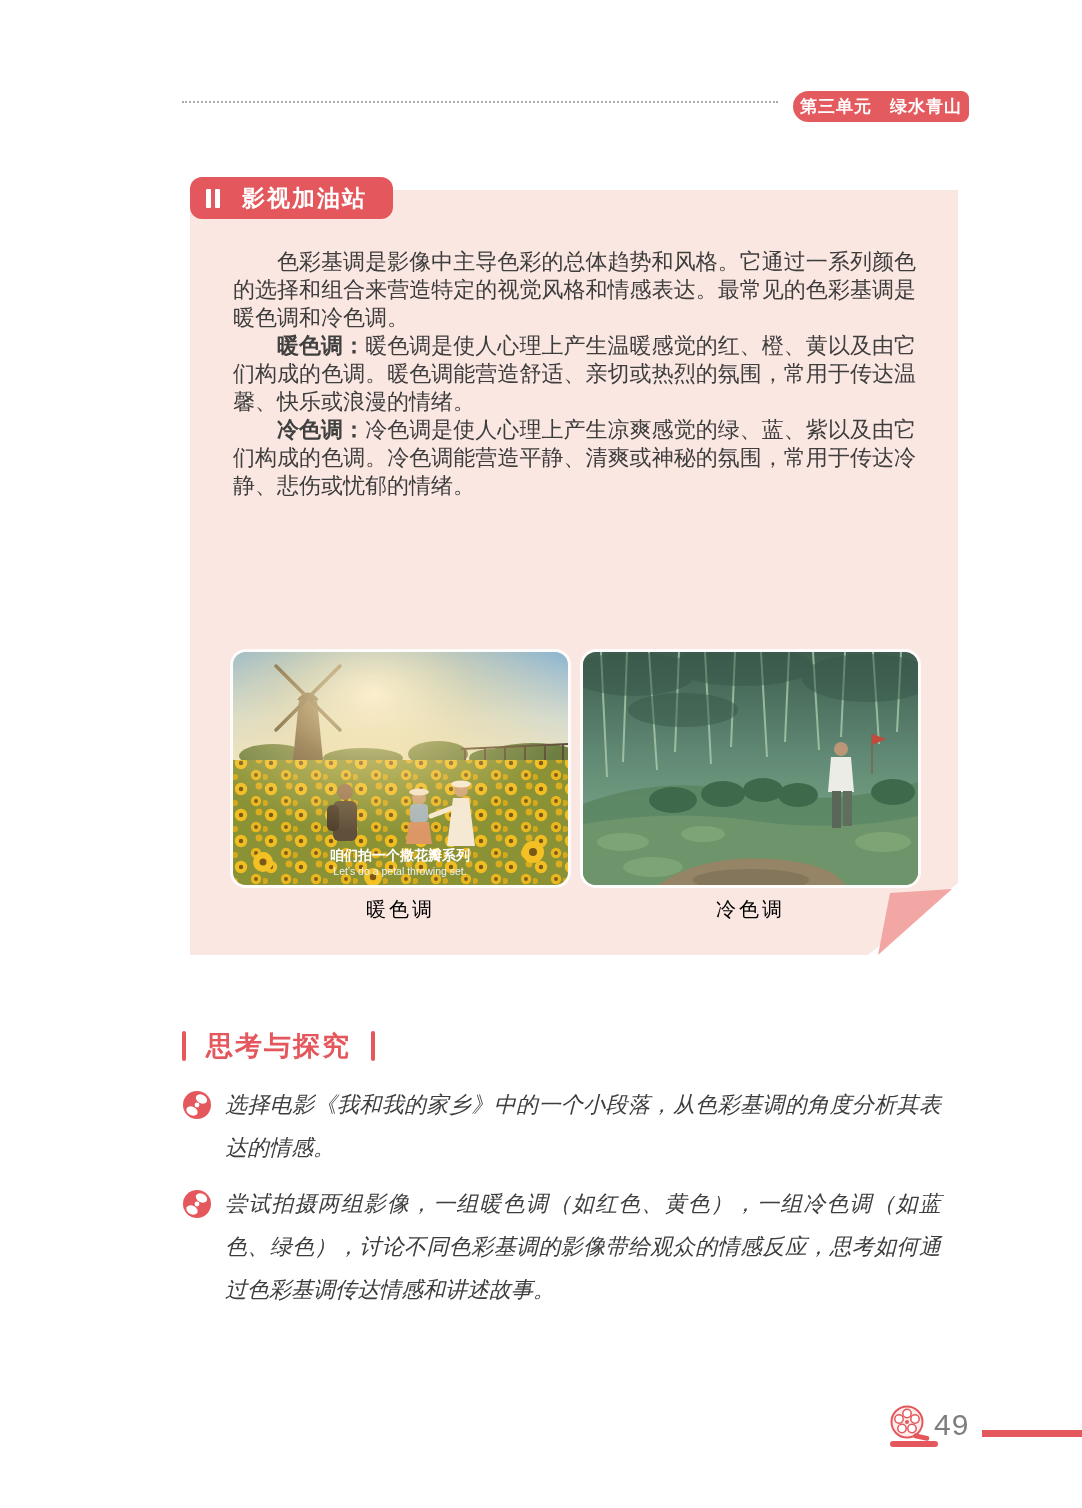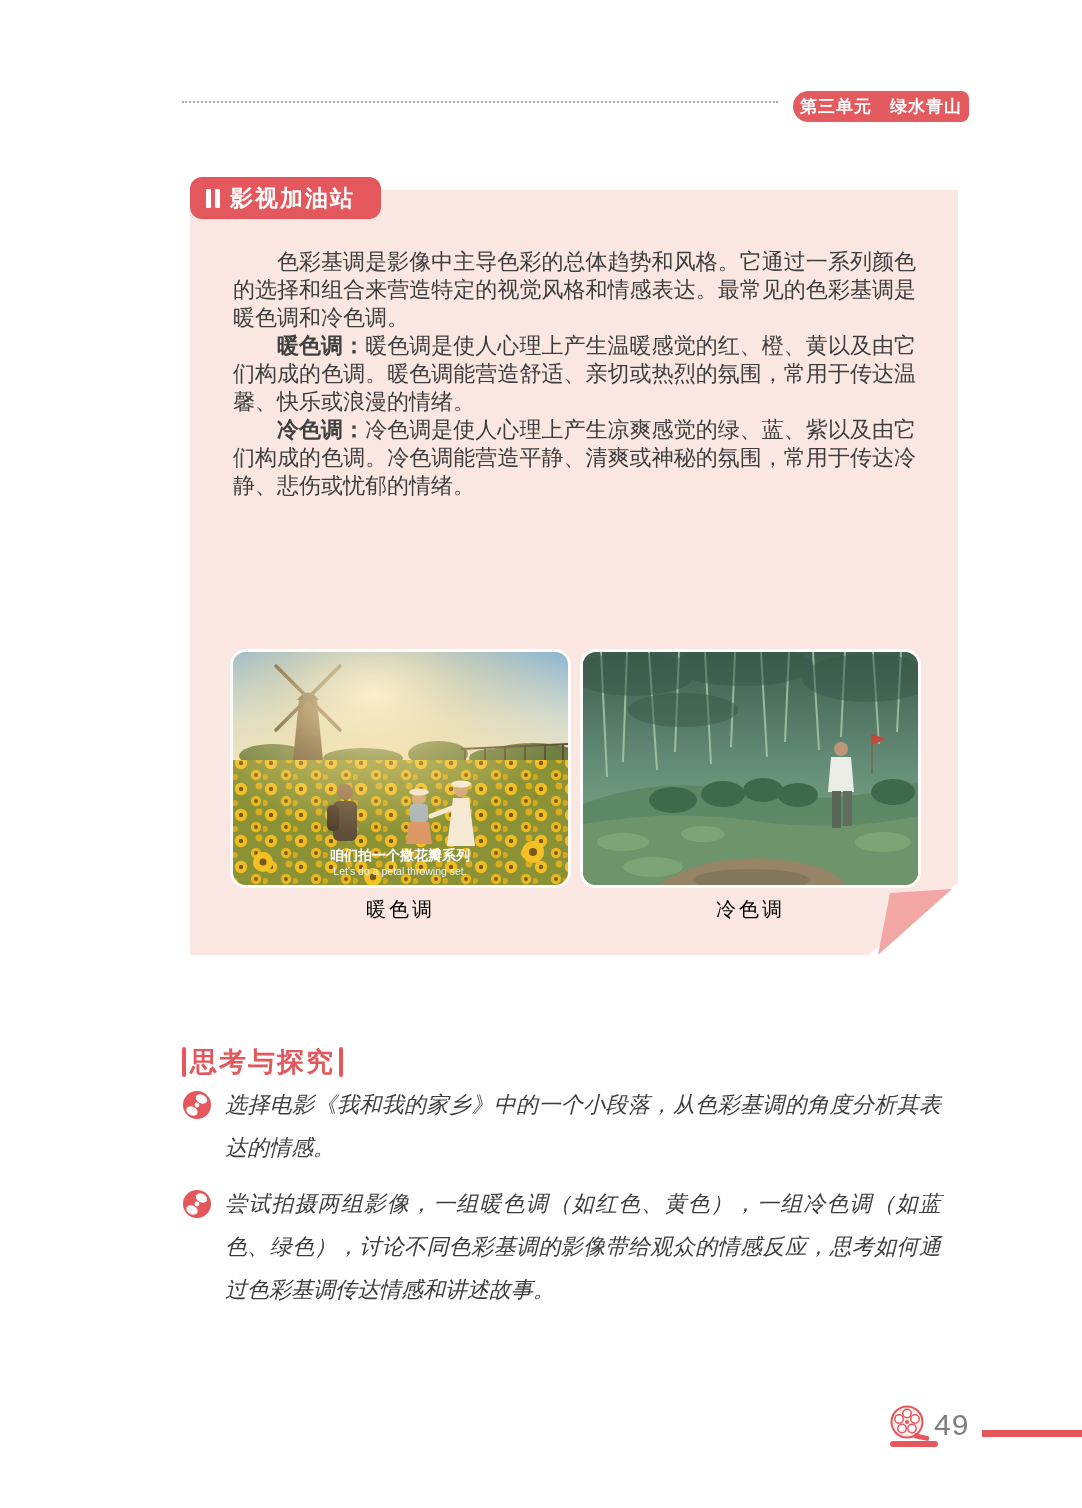--- a/index.html
+++ b/index.html
@@ -21,21 +21,21 @@
     display:flex; align-items:center; justify-content:center;
   }
   
   .info-box {
     position:absolute; left:190px; top:190px; width:768px; height:765px;
     background:#fbe7e1;
   }
   .box-title {
     position:absolute; left:190px; top:177px; height:42px; padding:0 26px 0 16px;
     background:#e4575c; border-radius:12px;
-    display:flex; align-items:center; gap:10px; z-index:3;
+    display:flex; align-items:center; gap:22px; z-index:3;
   }
   .pause-icon { display:flex; gap:4px; }
   .pause-icon i { display:block; width:5px; height:19px; background:#fff; border-radius:1px; }
   .box-title-text { color:#fff; font-size:23px; font-weight:bold; letter-spacing:2px; }
 
   .box-paras {
     position:absolute; left:233px; top:248px; width:683px;
     font-size:22px; line-height:28px; color:#3d3d3d;
     text-align:justify;
   }
@@ -56,21 +56,21 @@
     font-size:20px; color:#000000; letter-spacing:3px;
   }
   #cap-warm { left:233px; }
   #cap-cool { left:583px; }
 
   .fold-svg { position:absolute; left:838px; top:845px; z-index:2; }
 
   
   .explore-title {
     position:absolute; left:182px; top:1028px;
-    display:flex; align-items:center; gap:4px;margin-top:16px;
+    display:flex; align-items:center; gap:20px;
   }
   .explore-title .bar { width:4px; height:30px; background:#e4575c; border-radius:2px; }
   .explore-title .txt { color:#e4575c; font-size:27px; font-weight:bold; letter-spacing:2px; }
 
   .explore-items { position:absolute; left:182px; top:1083px; width:759px; }
   .explore-item { position:relative; padding-left:43px; margin-bottom:13px;font-style:italic; }
   .explore-item .reel-bullet { position:absolute; left:0; top:7px; width:30px; height:30px; }
   .explore-item .item-text {
     font-size:22px; line-height:43px; color:#3d3d3d; text-align:justify;
   }

